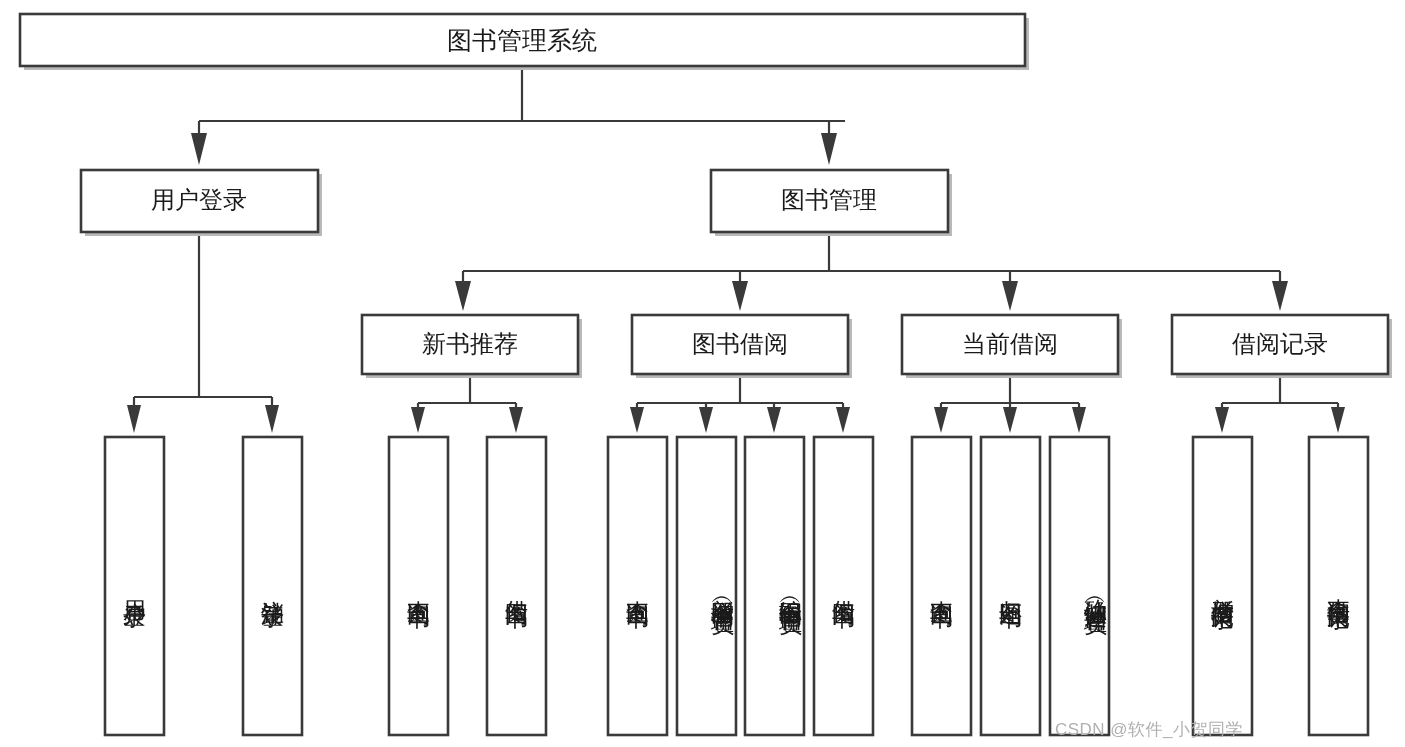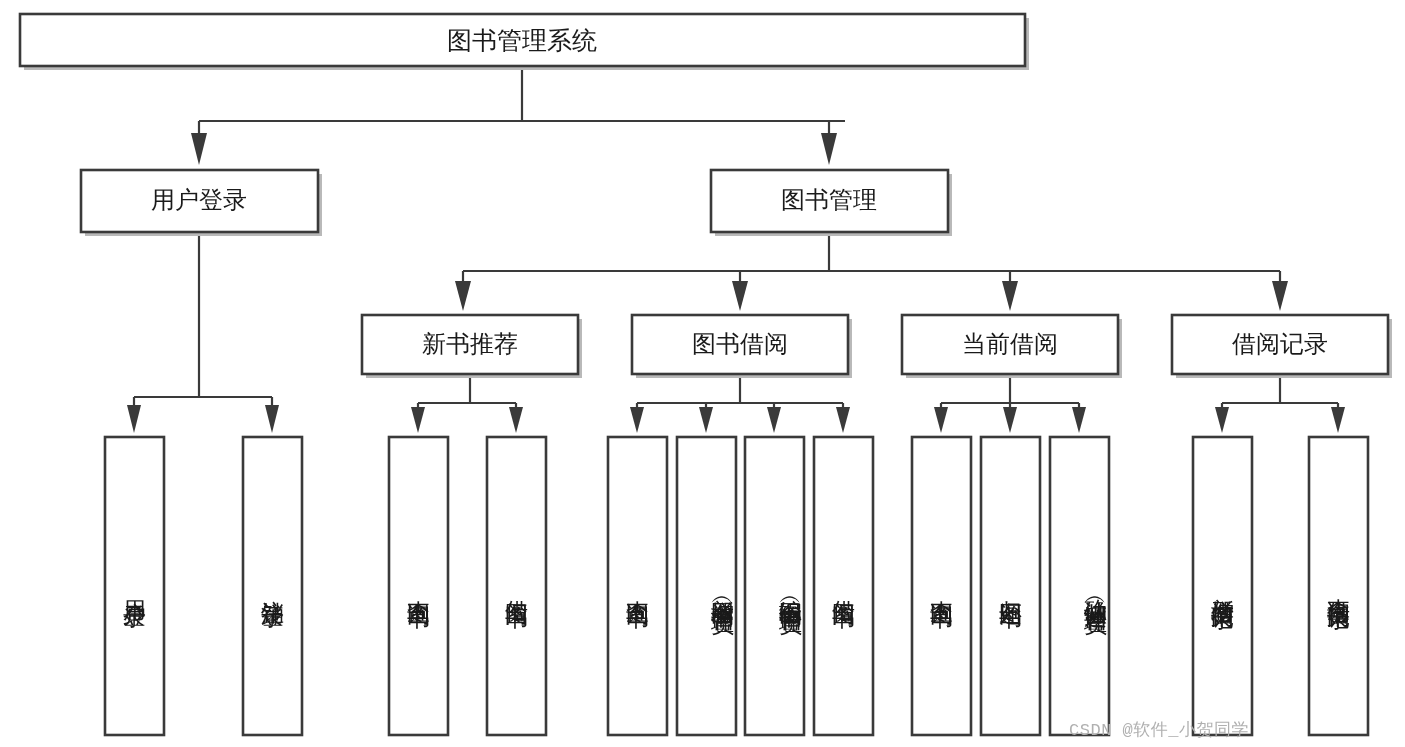--- a/index.html
+++ b/index.html
@@ -69,23 +69,23 @@
     font-size: 23px;
     line-height: 1.18;
     letter-spacing: 2px;
     color: #1a1a1a;
     text-align: center;
     white-space: nowrap;
     pointer-events: none;
   }
   .watermark {
     position: absolute;
-    right: 4px;
+    right: 10px;
     bottom: 6px;
-    font-family: Liberation Mono, monospace;
+    font-family: Liberation Sans, sans-serif;
     font-size: 17px;
     color: #b0b0b0;
     letter-spacing: 0.5px;
     user-select: none;
   }
 </style>
 </head>
 <body>
 
 <div id="diagram-root">

